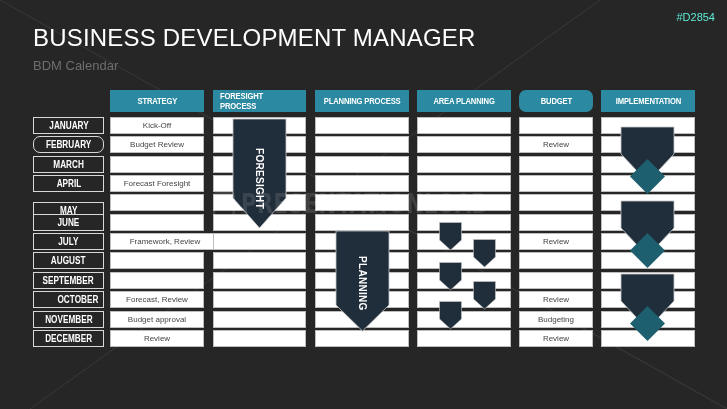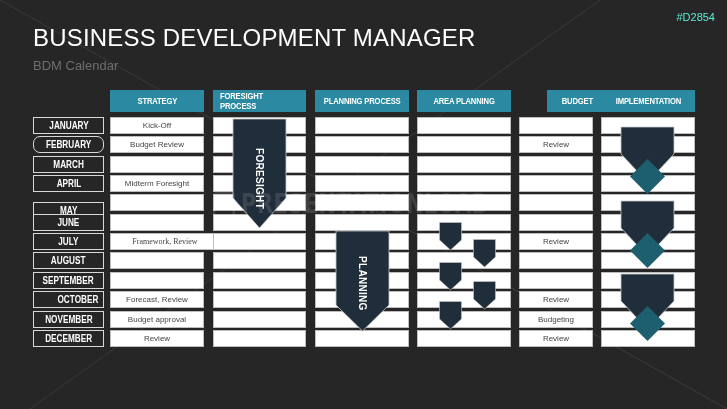--- a/index.html
+++ b/index.html
@@ -39,21 +39,21 @@
   </div>
 <div class="col-header" style="left:213px;width:93px;">
     <span>FORESIGHT PROCESS</span>
   </div>
 <div class="col-header" style="left:315px;width:94px;">
     <span>PLANNING PROCESS</span>
   </div>
 <div class="col-header" style="left:417px;width:94px;">
     <span>AREA PLANNING</span>
   </div>
-<div class="col-header" style="left:547px;width:60px;">
+<div class="col-header" style="left:519px;width:74px;border-radius:7px;">
     <span>BUDGET</span>
   </div>
 <div class="col-header" style="left:601px;width:94px;text-align:right;">
     <span>IMPLEMENTATION</span>
   </div>
 
 <div id="grid">
     <div class="month" style="top: 117px;">
       <span>JANUARY</span>
     </div>
@@ -77,21 +77,21 @@
     </div>
     <div class="cell" style="left: 110px; width: 94px; top: 156px; height: 17px;"></div>
     <div class="cell" style="left: 213px; width: 93px; top: 156px; height: 17px;"></div>
     <div class="cell" style="left: 315px; width: 94px; top: 156px; height: 17px;"></div>
     <div class="cell" style="left: 417px; width: 94px; top: 156px; height: 17px;"></div>
     <div class="cell" style="left: 519px; width: 74px; top: 156px; height: 17px;"></div>
     <div class="cell" style="left: 601px; width: 94px; top: 156px; height: 17px;"></div>
     <div class="month" style="top: 175px;">
       <span>APRIL</span>
     </div>
-    <div class="cell" style="left: 110px; width: 94px; top: 175px; height: 17px;">Midterm Foresight</div>
+    <div class="cell" style="left: 110px; width: 94px; top: 175px; height: 17px;">Forecast Foresight</div>
     <div class="cell" style="left: 213px; width: 93px; top: 175px; height: 17px;"></div>
     <div class="cell" style="left: 315px; width: 94px; top: 175px; height: 17px;"></div>
     <div class="cell" style="left: 417px; width: 94px; top: 175px; height: 17px;"></div>
     <div class="cell" style="left: 519px; width: 74px; top: 175px; height: 17px;"></div>
     <div class="cell" style="left: 601px; width: 94px; top: 175px; height: 17px;"></div>
     <div class="month" style="top: 194px; margin-top: 8px;">
       <span>MAY</span>
     </div>
     <div class="cell" style="left: 110px; width: 94px; top: 194px; height: 17px;"></div>
     <div class="cell" style="left: 213px; width: 93px; top: 194px; height: 17px;"></div>
@@ -104,21 +104,21 @@
     </div>
     <div class="cell" style="left: 110px; width: 94px; top: 214px; height: 17px;"></div>
     <div class="cell" style="left: 213px; width: 93px; top: 214px; height: 17px;"></div>
     <div class="cell" style="left: 315px; width: 94px; top: 214px; height: 17px;"></div>
     <div class="cell" style="left: 417px; width: 94px; top: 214px; height: 17px;"></div>
     <div class="cell" style="left: 519px; width: 74px; top: 214px; height: 17px;"></div>
     <div class="cell" style="left: 601px; width: 94px; top: 214px; height: 17px;"></div>
     <div class="month" style="top: 233px;">
       <span>JULY</span>
     </div>
-    <div class="cell" style="left: 110px; width: 110px; top: 233px; height: 17px; font-family: Liberation Serif, serif;">Framework, Review</div>
+    <div class="cell" style="left: 110px; width: 110px; top: 233px; height: 17px;">Framework, Review</div>
     <div class="cell" style="left: 213px; width: 93px; top: 233px; height: 17px;"></div>
     <div class="cell" style="left: 315px; width: 94px; top: 233px; height: 17px;"></div>
     <div class="cell" style="left: 417px; width: 94px; top: 233px; height: 17px;"></div>
     <div class="cell" style="left: 519px; width: 74px; top: 233px; height: 17px;">Review</div>
     <div class="cell" style="left: 601px; width: 94px; top: 233px; height: 17px;"></div>
     <div class="month" style="top: 252px;">
       <span>AUGUST</span>
     </div>
     <div class="cell" style="left: 110px; width: 94px; top: 252px; height: 17px;"></div>
     <div class="cell" style="left: 213px; width: 93px; top: 252px; height: 17px;"></div>

